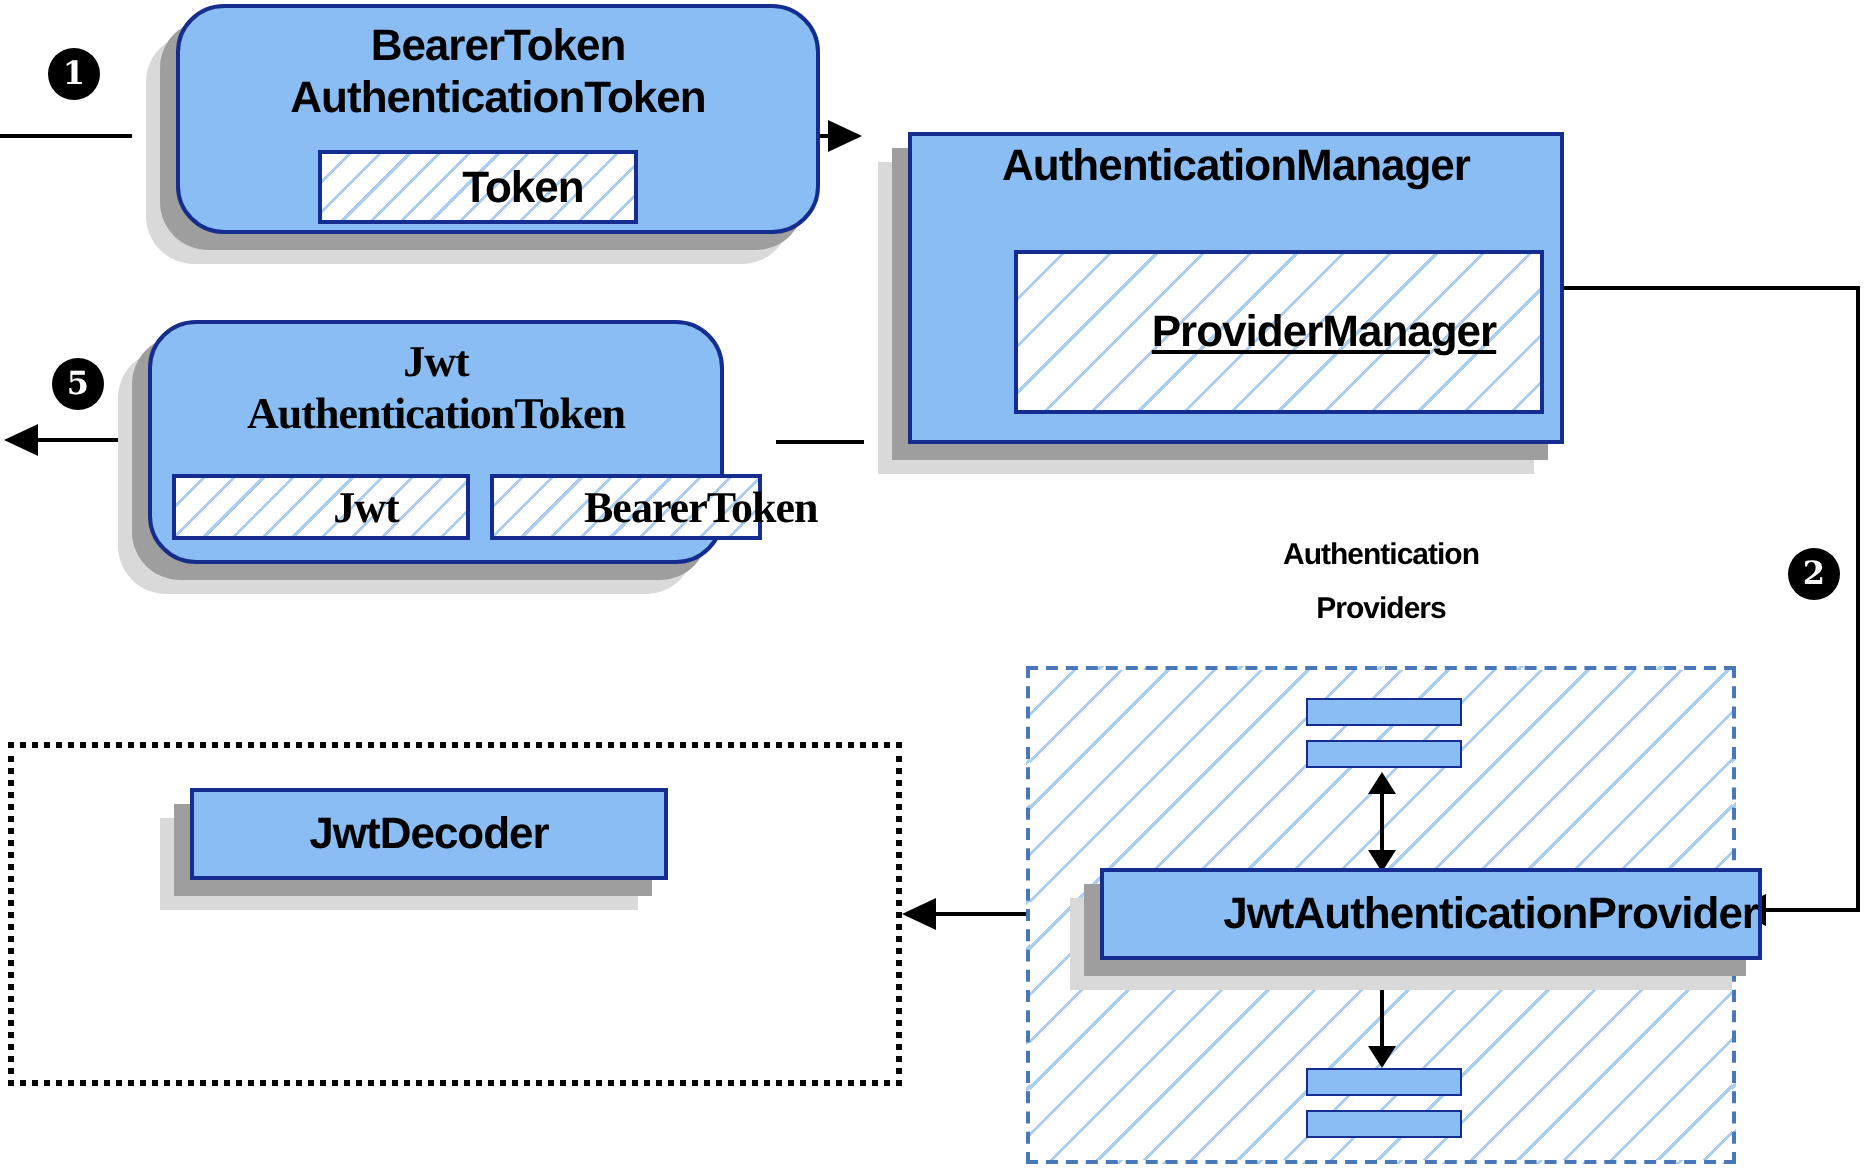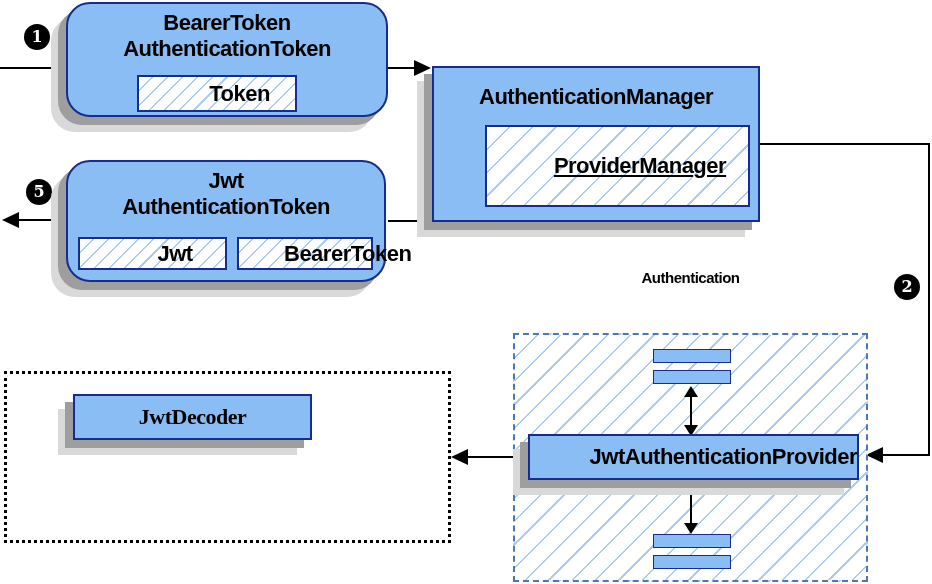--- a/index.html
+++ b/index.html
@@ -4,20 +4,21 @@
 <style>
   html,body{margin:0;padding:0;background:#ffffff;}
   #stage{
     position:relative;width:932px;height:584px;background:#ffffff;overflow:hidden;
     font-family:"Liberation Sans",sans-serif;color:#000;
   }
   
   .node{
     position:absolute;box-sizing:border-box;background:#8abdf3;border:2px solid #152d8f;
     box-shadow:-8px 8px 0 0 #9e9e9e,-15px 15px 0 0 #d9d9d9;
+    margin-left:22px;
   }
   .rounded{border-radius:24px;}
   .node-title{
     text-align:center;font-weight:bold;font-size:22px;line-height:26px;letter-spacing:-0.5px;
   }
   
   .hatch-small{
     background-color:#fff;
     background-image:repeating-linear-gradient(135deg,transparent 0,transparent 9px,#aacdf0 9px,#aacdf0 10.5px);
   }
@@ -84,20 +85,21 @@
   <div class="line" style="left:18px;top:219px;width:48px;height:2px;"></div>
   <div class="ah ah-left" style="left:2px;top:212px;"></div>
 
   <div class="line" style="left:467px;top:456px;width:61px;height:2px;"></div>
   <div class="ah ah-left" style="left:451px;top:449px;"></div>
 
   <div class="providers-group hatch-big" style="left:513px;top:333px;width:355px;height:249px;"></div>
 
   <div class="group-label" style="left:513px;top:264px;width:355px;">
     <div>Authentication</div>
+    <div>Providers</div>
   </div>
 
   <div class="bar" style="left:653px;top:349px;"></div>
   <div class="bar" style="left:653px;top:370px;"></div>
 
   <div class="bar" style="left:653px;top:534px;"></div>
   <div class="bar" style="left:653px;top:555px;"></div>
 
   <div class="line" style="left:690px;top:394px;width:2px;height:34px;"></div>
   <div class="ah ah-up" style="left:684px;top:386px;"></div>
@@ -112,34 +114,34 @@
   </div>
 
   <div class="node rounded" style="left:66px;top:2px;width:322px;height:115px;">
     <div class="node-title" style="padding-top:6px;">
       <div>BearerToken</div>
       <div>AuthenticationToken</div>
     </div>
     <div class="field hatch-small" style="left:69px;top:71px;width:160px;height:37px;line-height:33px;">Token</div>
   </div>
 
-  <div class="node rounded" style="left:66px;top:160px;width:320px;height:122px;">
+  <div class="node rounded" style="left:52px;top:160px;width:288px;height:122px;font-family:Liberation Serif, serif;">
     <div class="node-title" style="padding-top:6px;">
       <div>Jwt</div>
       <div>AuthenticationToken</div>
     </div>
     <div class="field hatch-small" style="left:10px;top:75px;width:149px;height:33px;line-height:29px;">Jwt</div>
     <div class="field hatch-small" style="left:169px;top:75px;width:136px;height:33px;line-height:29px;">BearerToken</div>
   </div>
 
   <div class="node" style="left:432px;top:66px;width:328px;height:156px;">
-    <div class="node-title" style="padding-top:16px;">AuthenticationManager</div>
+    <div class="node-title" style="padding-top:2px;">AuthenticationManager</div>
     <div class="field hatch-big" style="left:51px;top:57px;width:265px;height:82px;line-height:78px;text-decoration:underline;">ProviderManager</div>
   </div>
 
   <div class="decoder-group" style="left:4px;top:371px;width:447px;height:172px;"></div>
 
-  <div class="node" style="left:73px;top:394px;width:239px;height:46px;font-family:Liberation Serif, serif;">
+  <div class="node" style="left:73px;top:394px;width:239px;height:46px;">
     <div class="node-title" style="line-height:42px;">JwtDecoder</div>
   </div>
 
 
 </div>
 
 </body></html>

